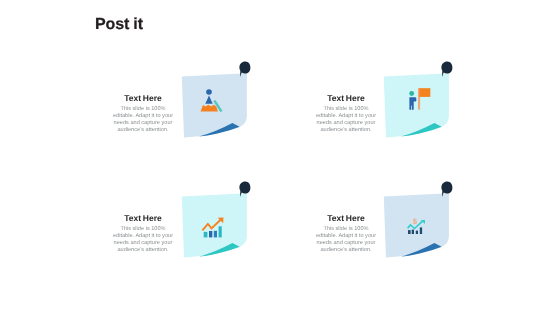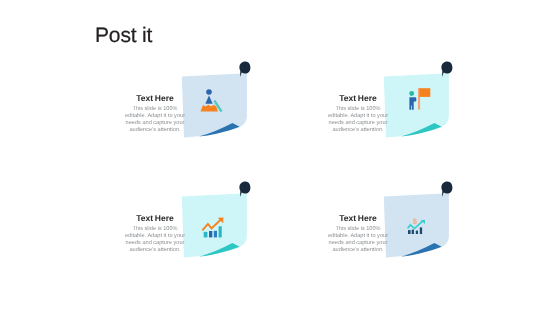--- a/index.html
+++ b/index.html
@@ -1,20 +1,20 @@
 <!DOCTYPE html>
 <html><head>
 <meta charset="utf-8">
 <style>
   html,body{margin:0;padding:0;}
   body{width:560px;height:315px;background:#ffffff;font-family:"Liberation Sans",sans-serif;overflow:hidden;-webkit-font-smoothing:antialiased;text-rendering:geometricPrecision;}
   .slide{position:relative;width:560px;height:315px;background:#fff;overflow:hidden;}
-  .title{position:absolute;left:95px;top:24px;font-size:21px;font-weight:400;color:#231f20;letter-spacing:-0.15px;-webkit-text-stroke:0.22px #231f20;}
+  .title{position:absolute;left:95px;top:16px;font-size:16px;font-weight:700;color:#231f20;letter-spacing:-0.15px;-webkit-text-stroke:0.22px #231f20;}
   .card{position:absolute;}
-  .txt{position:absolute;left:12px;top:0;width:64px;text-align:center;}
+  .txt{position:absolute;left:0;top:0;width:64px;text-align:center;}
   .txt .h{font-size:8.5px;font-weight:bold;color:#2b2b2b;line-height:8.7px;word-spacing:-0.7px;}
   .txt .b{font-size:5.6px;color:#8c9093;line-height:6.9px;margin-top:2.8px;}
   svg.art{position:absolute;left:0;top:0;width:560px;height:315px;pointer-events:none;}
 </style>
 </head>
 <body>
 
 <div class="slide">
   <div class="title">Post it</div>
 

